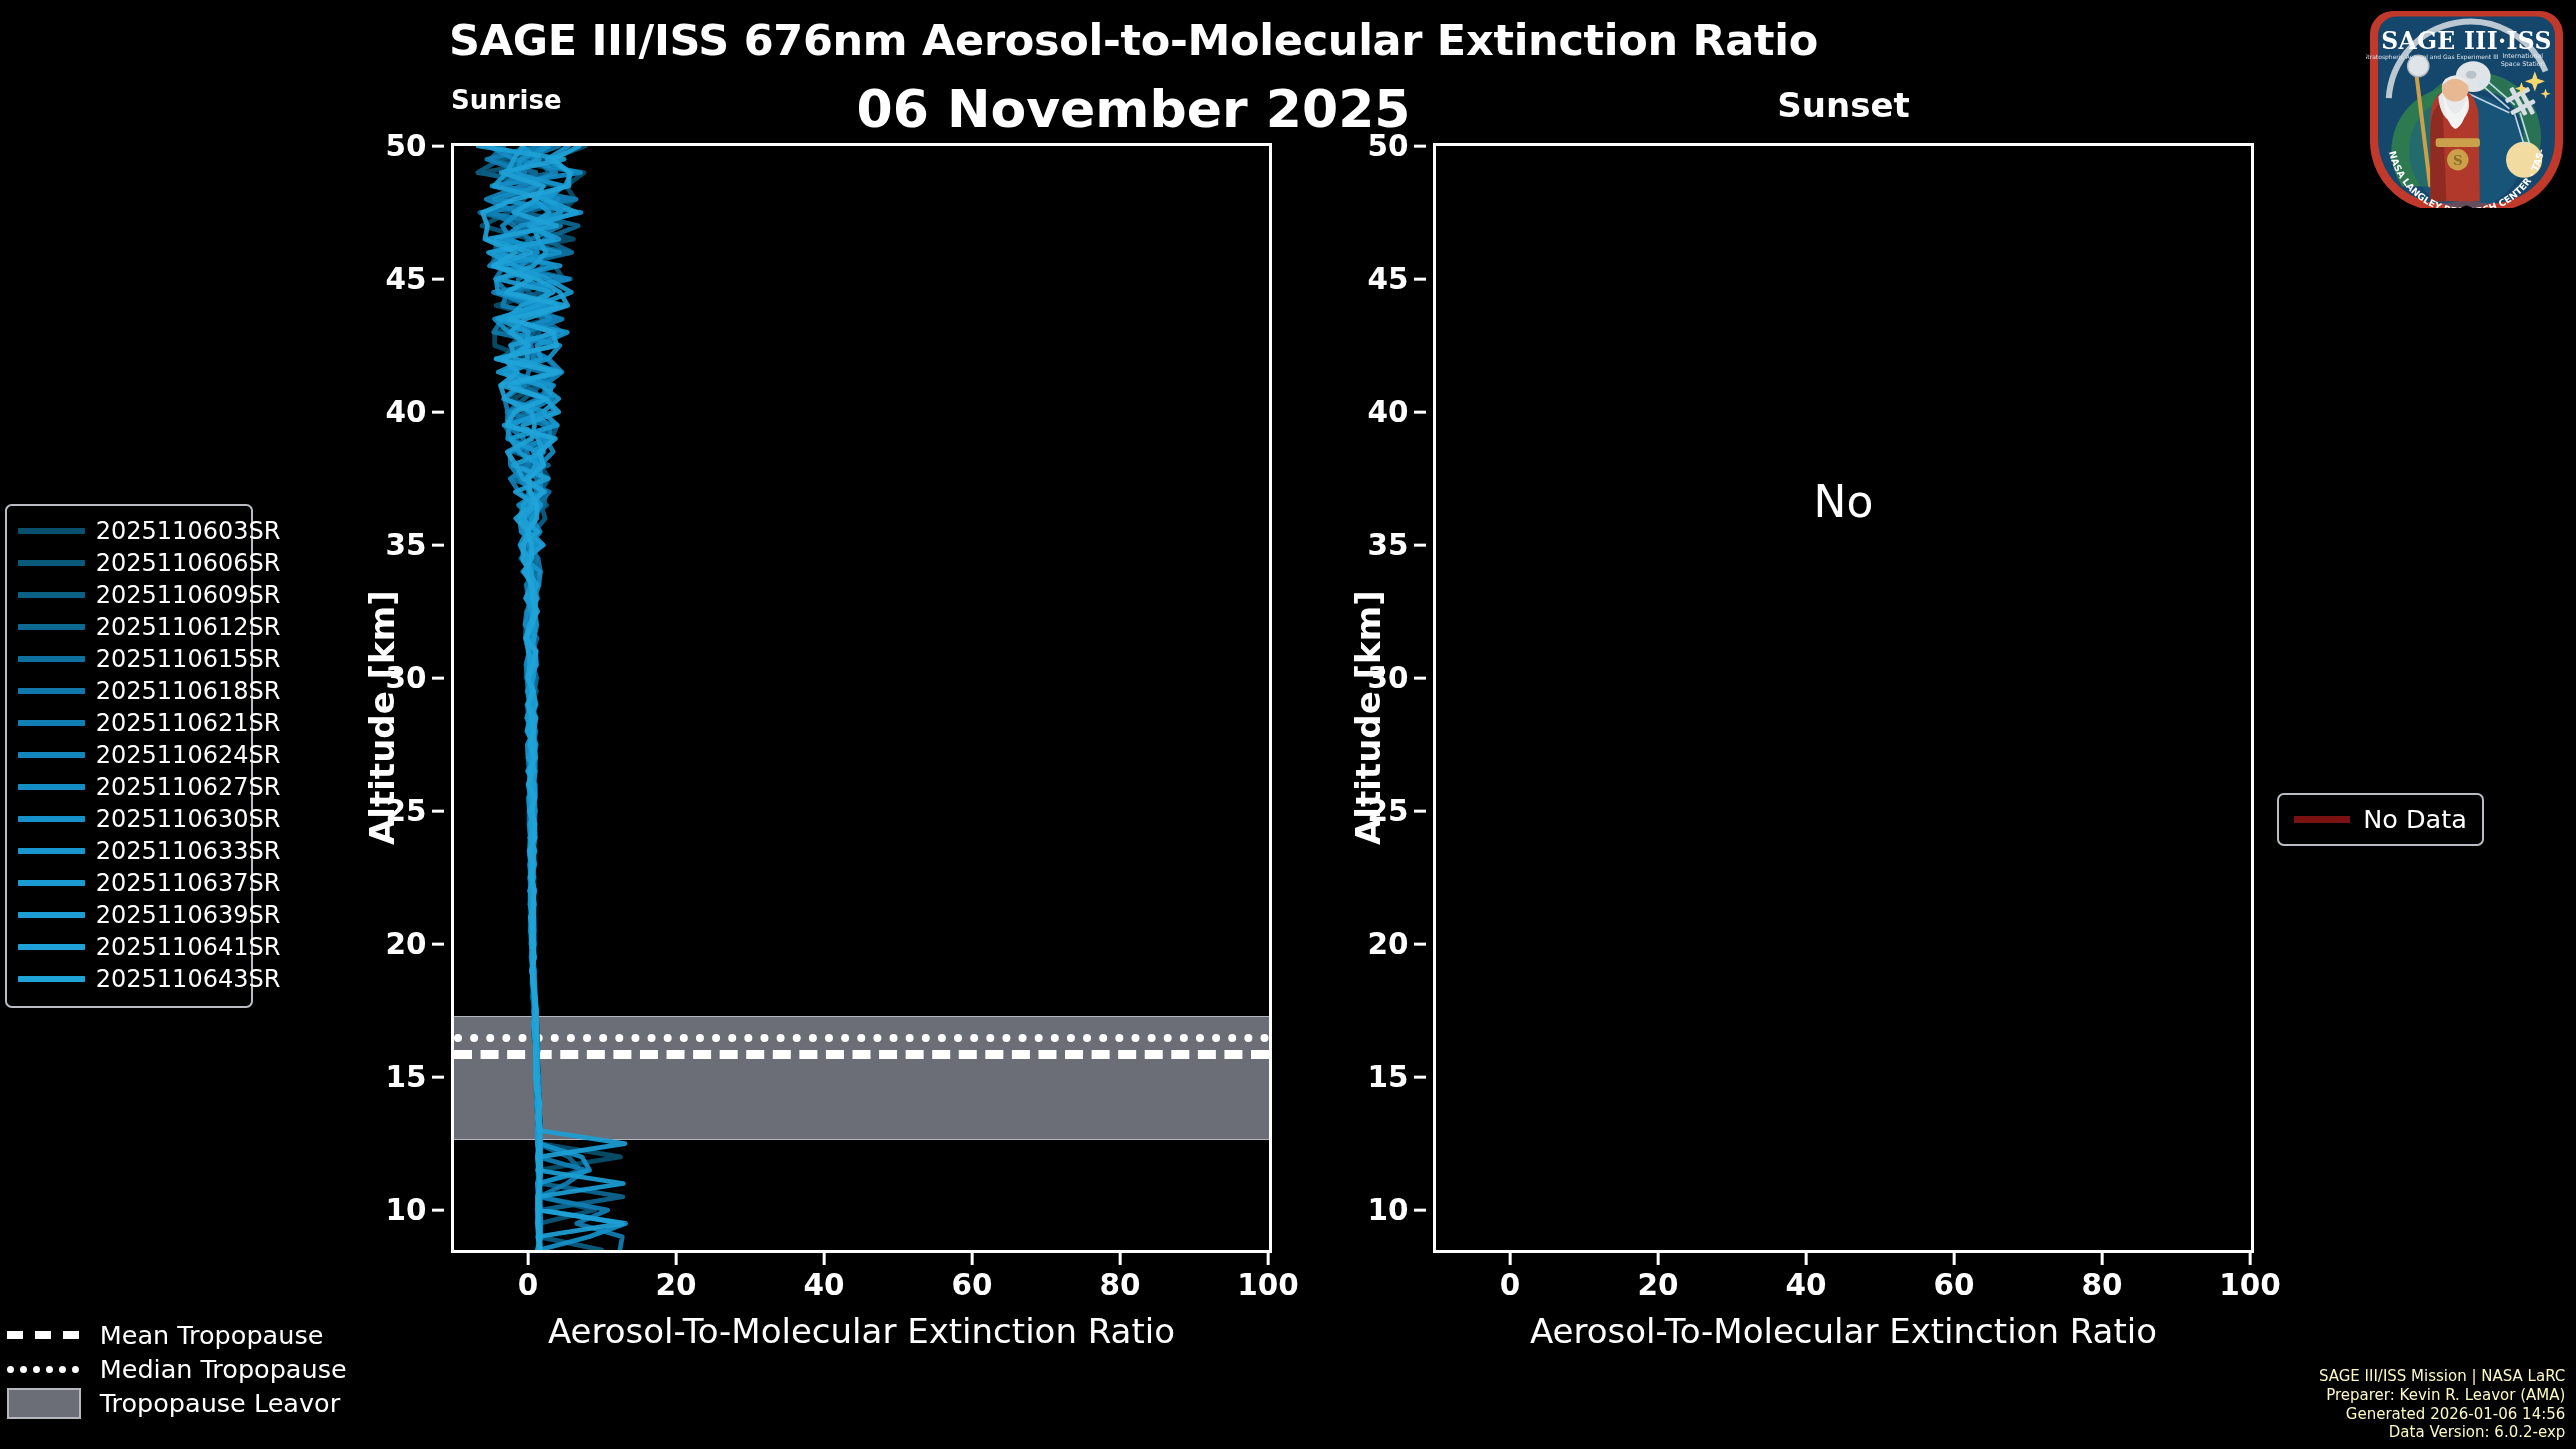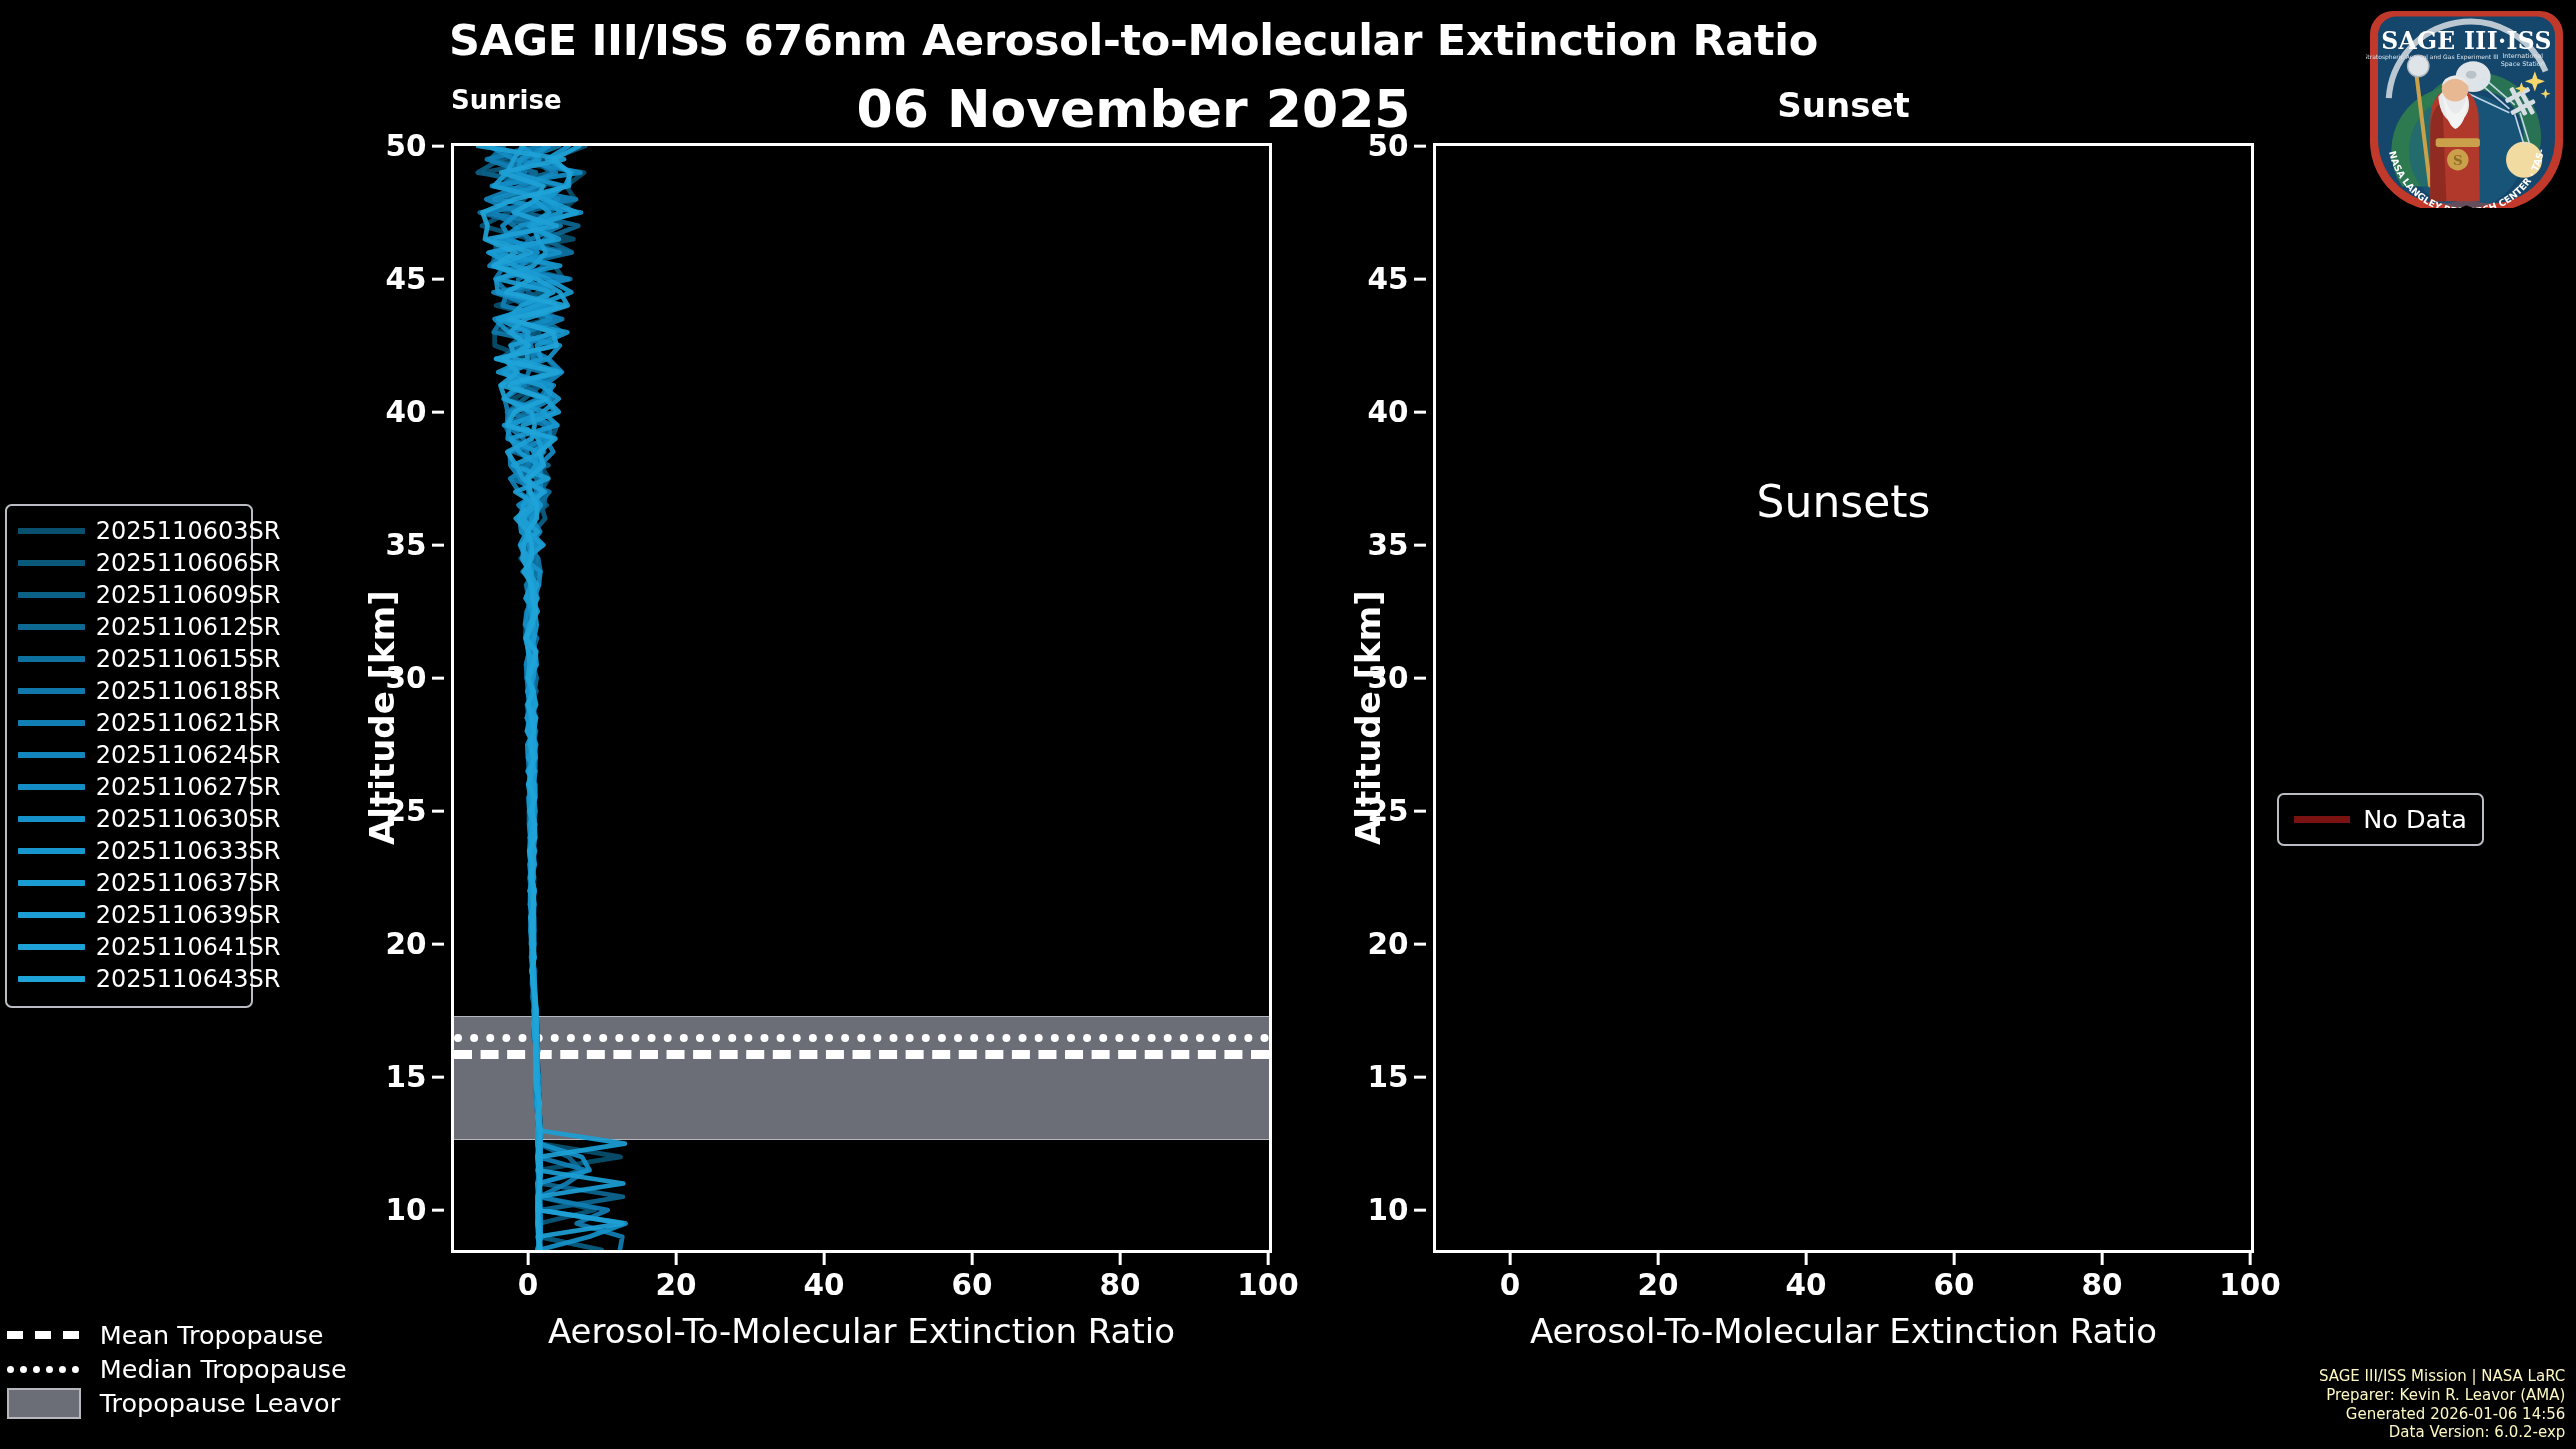--- a/index.html
+++ b/index.html
@@ -155,21 +155,21 @@
     <div class="xtick-mark" style="left: 666px;"></div>
     <div class="xtick-label" style="left: 814px;">100</div>
     <div class="xtick-mark" style="left: 814px;"></div>
   </div>
 <div class="abs ylabel" id="ylabel-left">Altitude [km]</div>
 <div class="abs xlabel" id="xlabel-left">Aerosol-To-Molecular Extinction Ratio</div>
 
 <div class="abs plot-frame" id="plot-right">
   <div class="plot-inner">
     <div id="no-sunsets">
-      <div>Sunsets</div>
+      <div>No</div>
     </div>
   </div>
 </div>
 <div class="ytick-col abs" id="yticks-right" style="left: 1339px; top: 146px; height: 1104px;">
     <div class="ytick-label" style="top: 1064px; right: 17.4px;">10</div>
     <div class="ytick-mark" style="top: 1064px; right: 0px;"></div>
     <div class="ytick-label" style="top: 931px; right: 17.4px;">15</div>
     <div class="ytick-mark" style="top: 931px; right: 0px;"></div>
     <div class="ytick-label" style="top: 798px; right: 17.4px;">20</div>
     <div class="ytick-mark" style="top: 798px; right: 0px;"></div>

